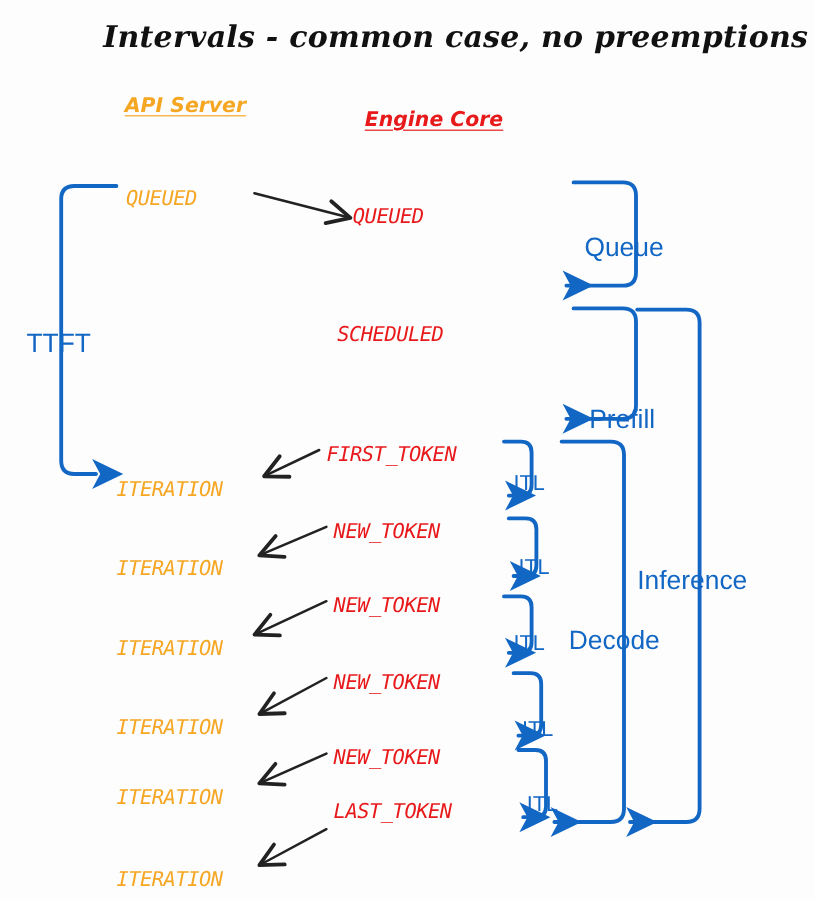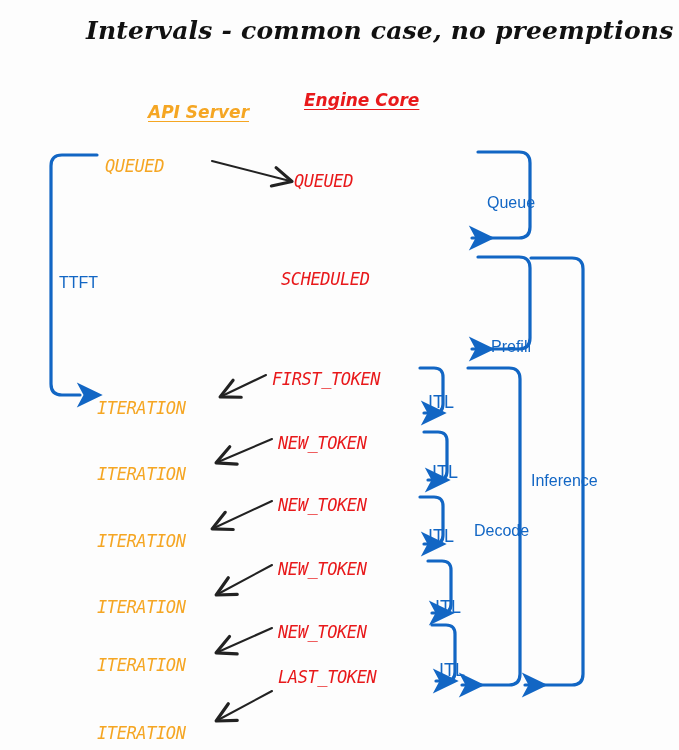--- a/index.html
+++ b/index.html
@@ -59,21 +59,21 @@
     font-style: italic;
     font-size: 17px;
     letter-spacing: -0.4px;
   }
   .state.api    { color: #f5a623; }
   .state.engine { color: #e8191b; text-align: center; }
 
   
   .blue-label {
     font-family: "Liberation Sans", sans-serif;
-    font-size: 16px;
+    font-size: 22px;
     color: #1266c4;
   }
   .blue-label.small {
     font-size: 18px;
   }
 </style>
 </head>
 <body>
 
 <div id="canvas">
@@ -110,21 +110,21 @@
         <path d="M 272 439 L 218 462" marker-end="url(#black-head)"></path>
         <path d="M 272 501 L 214 528" marker-end="url(#black-head)"></path>
         <path d="M 272 565 L 218 594" marker-end="url(#black-head)"></path>
         <path d="M 272 628 L 218 652" marker-end="url(#black-head)"></path>
         <path d="M 272 691 L 218 720" marker-end="url(#black-head)"></path>
       </g>
   </svg>
 
   <div class="txt title" style="left:86px; top:18px;">Intervals - common case, no preemptions</div>
 
-  <div class="txt col-head api" style="left:104px; top:104px;margin-left:44px;">API Server</div>
+  <div class="txt col-head api" style="left:104px; top:80px;">API Server</div>
   <div class="txt col-head engine" style="left:304px; top:92px;">Engine Core</div>
 
   <div id="api-events-layer">
       <div class="txt state api" style="left: 105px; top: 158px;">QUEUED</div>
       <div class="txt state api" style="left: 97px; top: 400px;">ITERATION</div>
       <div class="txt state api" style="left: 97px; top: 466px;">ITERATION</div>
       <div class="txt state api" style="left: 97px; top: 533px;">ITERATION</div>
       <div class="txt state api" style="left: 97px; top: 599px;">ITERATION</div>
       <div class="txt state api" style="left: 97px; top: 657px;">ITERATION</div>
       <div class="txt state api" style="left: 97px; top: 725px;">ITERATION</div>
@@ -133,21 +133,21 @@
       <div class="txt state engine" style="left: 294px; top: 173px;">QUEUED</div>
       <div class="txt state engine" style="left: 281px; top: 271px;">SCHEDULED</div>
       <div class="txt state engine" style="left: 272px; top: 371px;">FIRST_TOKEN</div>
       <div class="txt state engine" style="left: 278px; top: 435px;">NEW_TOKEN</div>
       <div class="txt state engine" style="left: 278px; top: 497px;">NEW_TOKEN</div>
       <div class="txt state engine" style="left: 278px; top: 561px;">NEW_TOKEN</div>
       <div class="txt state engine" style="left: 278px; top: 624px;">NEW_TOKEN</div>
       <div class="txt state engine" style="left: 278px; top: 669px;">LAST_TOKEN</div>
     </div>
   <div id="interval-labels-layer">
-      <div class="txt blue-label" style="left: 22px; top: 275px; margin-left: 37px;">TTFT</div>
+      <div class="txt blue-label" style="left: 22px; top: 275px;">TTFT</div>
       <div class="txt blue-label" style="left: 487px; top: 195px;">Queue</div>
       <div class="txt blue-label" style="left: 491px; top: 298px; margin-top: 41px;">Prefill</div>
       <div class="txt blue-label" style="left: 531px; top: 473px; text-align: right;">Inference</div>
       <div class="txt blue-label" style="left: 474px; top: 523px;">Decode</div>
       <div class="txt blue-label small" style="left: 428px; top: 393px;">ITL</div>
       <div class="txt blue-label small" style="left: 432px; top: 463px;">ITL</div>
       <div class="txt blue-label small" style="left: 428px; top: 527px;">ITL</div>
       <div class="txt blue-label small" style="left: 435px; top: 598px;">ITL</div>
       <div class="txt blue-label small" style="left: 439px; top: 661px;">ITL</div>
     </div>

